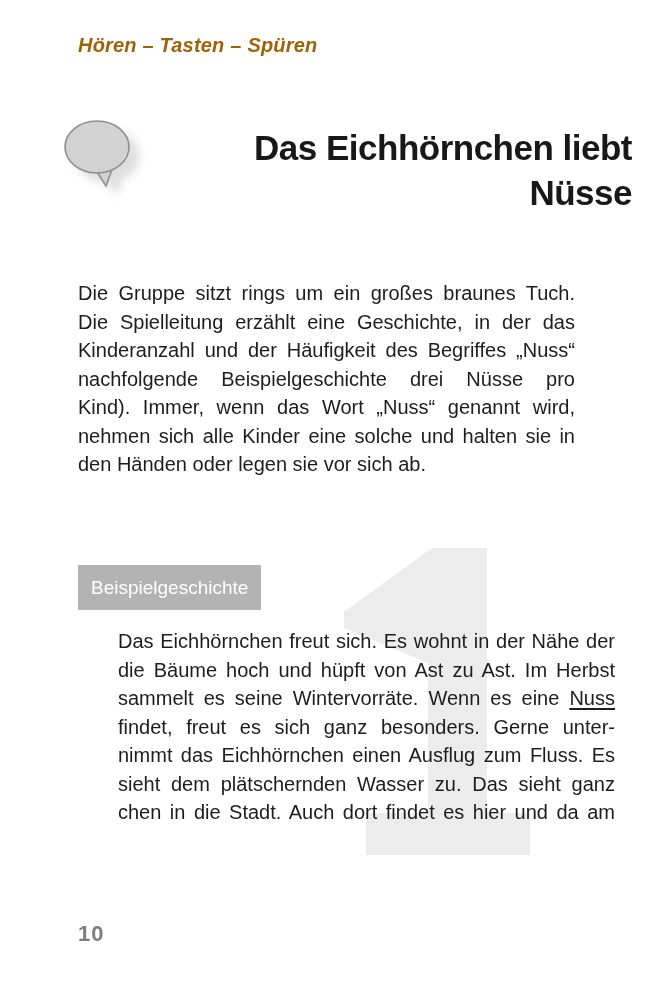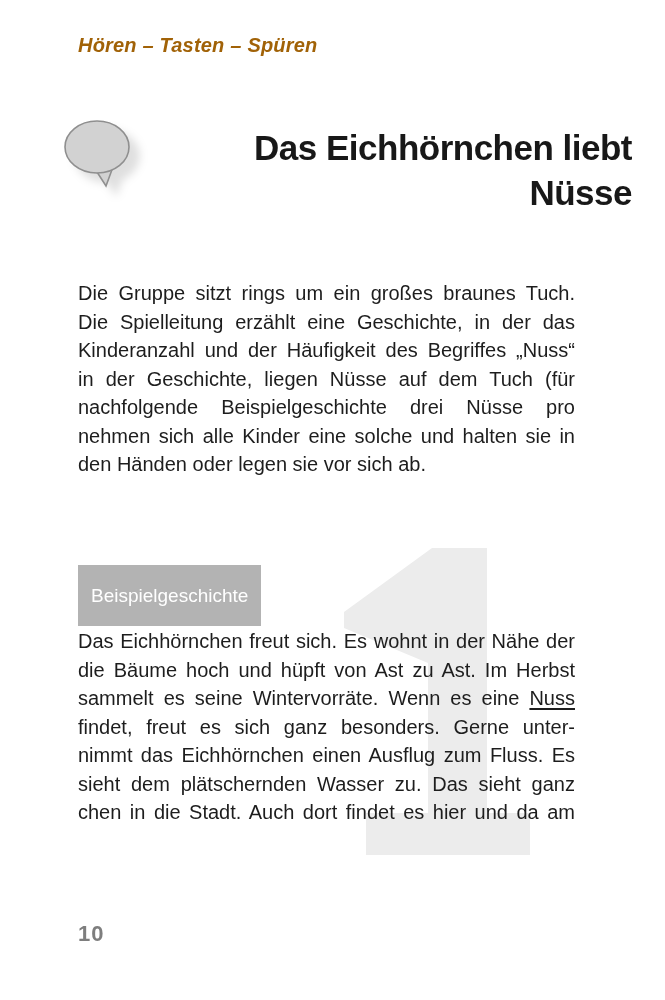--- a/index.html
+++ b/index.html
@@ -30,28 +30,28 @@
     position:absolute;left:152px;top:125px;width:480px;
     font-size:35px;font-weight:bold;line-height:45px;
     letter-spacing:-0.5px;color:#181818;z-index:1;text-align:right;
   }
   
   .paragraph{
     position:absolute;left:78px;width:497px;
     font-size:20px;color:#1d1d1d;z-index:1;
   }
   .paragraph-intro{top:255px;margin-top:24px;}
-  .paragraph-story{top:627px;}
+  .paragraph-story{top:627px;margin-left:40px;}
   .line{line-height:28.5px;white-space:normal;}
   .line.j{text-align:justify;text-align-last:justify;}
   .u{text-decoration:underline;text-underline-offset:3px;}
   
   .badge{
     position:absolute;left:78px;top:565px;
-    height:29px;line-height:29px;padding:16px 13px;
+    height:29px;line-height:29px;padding:8px 13px;
     background:#b3b3b3;color:#ffffff;
     font-size:19px;z-index:1;
   }
   
   .page-number{
     position:absolute;left:78px;top:921px;
     font-size:22px;font-weight:bold;color:#7e7e7e;
     letter-spacing:1px;
   }
 </style>
@@ -76,22 +76,22 @@
 
   <div class="chapter-title">
     <div>Das Eichhörnchen liebt</div>
     <div>Nüsse</div>
   </div>
 
   <div class="paragraph paragraph-intro">
       <div class="line j">Die Gruppe sitzt rings um ein großes braunes Tuch.</div>
       <div class="line j">Die Spielleitung erzählt eine Geschichte, in der das</div>
       <div class="line j">Kinderanzahl und der Häufigkeit des Begriffes „Nuss“</div>
-      <div class="line j">in der Geschichte, liegen Nüsse auf dem Tuch (für</div>
       <div class="line j">nachfolgende Beispielgeschichte drei Nüsse pro</div>
+      <div class="line j">Kind). Immer, wenn das Wort „Nuss“ genannt wird,</div>
       <div class="line j">nehmen sich alle Kinder eine solche und halten sie in</div>
       <div class="line">den Händen oder legen sie vor sich ab.</div>
     </div>
 
   <div class="badge">Beispielgeschichte</div>
 
   <div class="paragraph paragraph-story">
       <div class="line j">Das Eichhörnchen freut sich. Es wohnt in der Nähe der</div>
       <div class="line j">die Bäume hoch und hüpft von Ast zu Ast. Im Herbst</div>
       <div class="line j"><span class="">sammelt es seine Wintervorräte. Wenn es eine </span><span class="u">Nuss</span></div>

